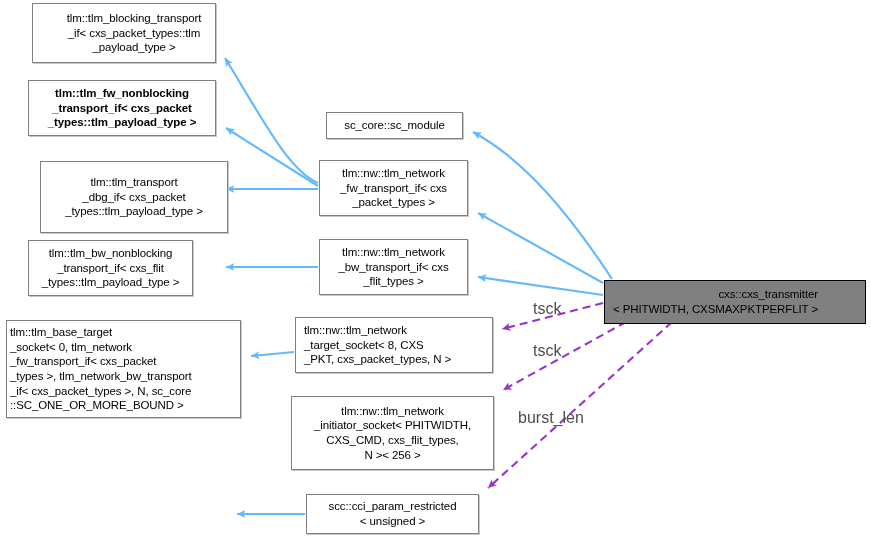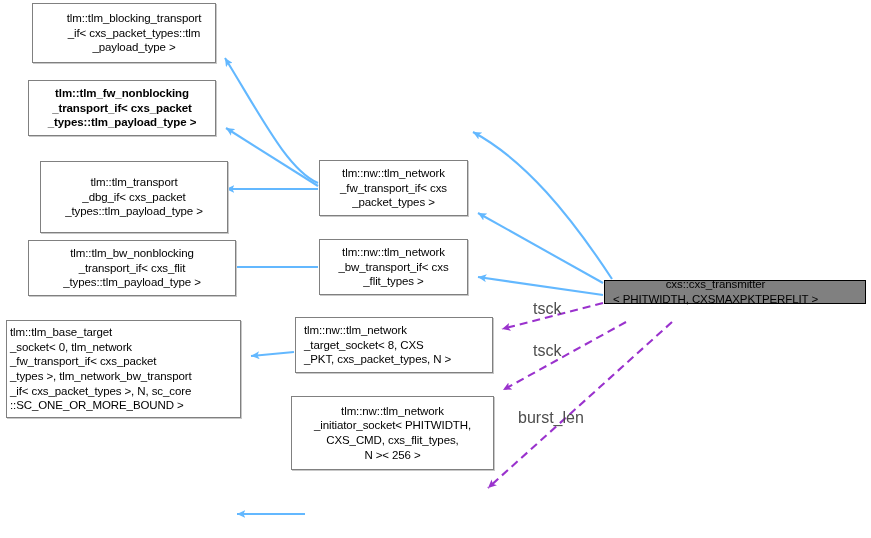--- a/index.html
+++ b/index.html
@@ -101,52 +101,55 @@
 _payload_type &gt;</div>
 
   <div class="node" style="left:28px; top:80px; width:188px; height:56px;font-weight:bold;">tlm::tlm_fw_nonblocking
 _transport_if&lt; cxs_packet
 _types::tlm_payload_type &gt;</div>
 
   <div class="node" style="left:40px; top:161px; width:188px; height:72px;">tlm::tlm_transport
 _dbg_if&lt; cxs_packet
 _types::tlm_payload_type &gt;</div>
 
-  <div class="node" style="left:28px; top:240px; width:208px; height:56px;">tlm::tlm_bw_nonblocking
+  <div class="node" style="left:28px; top:240px; width:165px; height:56px;">tlm::tlm_bw_nonblocking
 _transport_if&lt; cxs_flit
 _types::tlm_payload_type &gt;</div>
 
   <div class="node" style="left:6px; top:320px; width:235px; height:98px; justify-content:flex-start; text-align:left; ">tlm::tlm_base_target
 _socket&lt; 0, tlm_network
 _fw_transport_if&lt; cxs_packet
 _types &gt;, tlm_network_bw_transport
 _if&lt; cxs_packet_types &gt;, N, sc_core
 ::SC_ONE_OR_MORE_BOUND &gt;</div>
 
 
+  <div class="node" style="left:326px; top:112px; width:137px; height:27px;">sc_core::sc_module</div>
 
   <div class="node" style="left:319px; top:160px; width:149px; height:56px;">tlm::nw::tlm_network
 _fw_transport_if&lt; cxs
 _packet_types &gt;</div>
 
   <div class="node" style="left:319px; top:239px; width:149px; height:56px;">tlm::nw::tlm_network
 _bw_transport_if&lt; cxs
 _flit_types &gt;</div>
 
   <div class="node" style="left:295px; top:317px; width:198px; height:56px; justify-content:flex-start; text-align:left; padding-left:8px;">tlm::nw::tlm_network
 _target_socket&lt; 8, CXS
 _PKT, cxs_packet_types, N &gt;</div>
 
   <div class="node" style="left:291px; top:396px; width:203px; height:74px;">tlm::nw::tlm_network
 _initiator_socket&lt; PHITWIDTH,
 CXS_CMD, cxs_flit_types,
 N &gt;&lt; 256 &gt;</div>
 
+  <div class="node" style="left:306px; top:494px; width:173px; height:40px;">scc::cci_param_restricted
+&lt; unsigned &gt;</div>
 
-  <div class="node current" style="left:604px; top:280px; width:262px; height:24px; justify-content:flex-start; text-align:center; padding-left:8px;">cxs::cxs_transmitter
+  <div class="node current" style="left:604px; top:280px; width:262px; height:44px; justify-content:flex-start; text-align:right; padding-left:8px;">cxs::cxs_transmitter
 &lt; PHITWIDTH, CXSMAXPKTPERFLIT &gt;</div>
 
   <div class="edge-label" style="left:533px; top:303px;">tsck</div>
 
   <div class="edge-label" style="left:533px; top:345px;">tsck</div>
 
   <div class="edge-label" style="left:518px; top:412px;">burst_len</div>
 
 </div>
 

